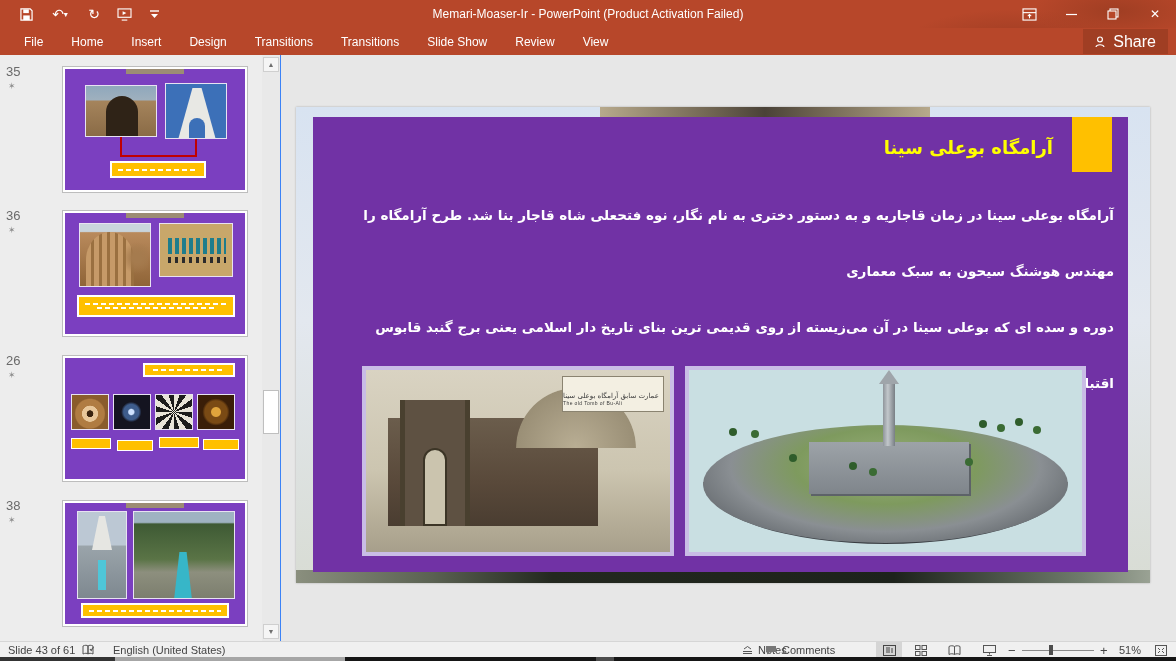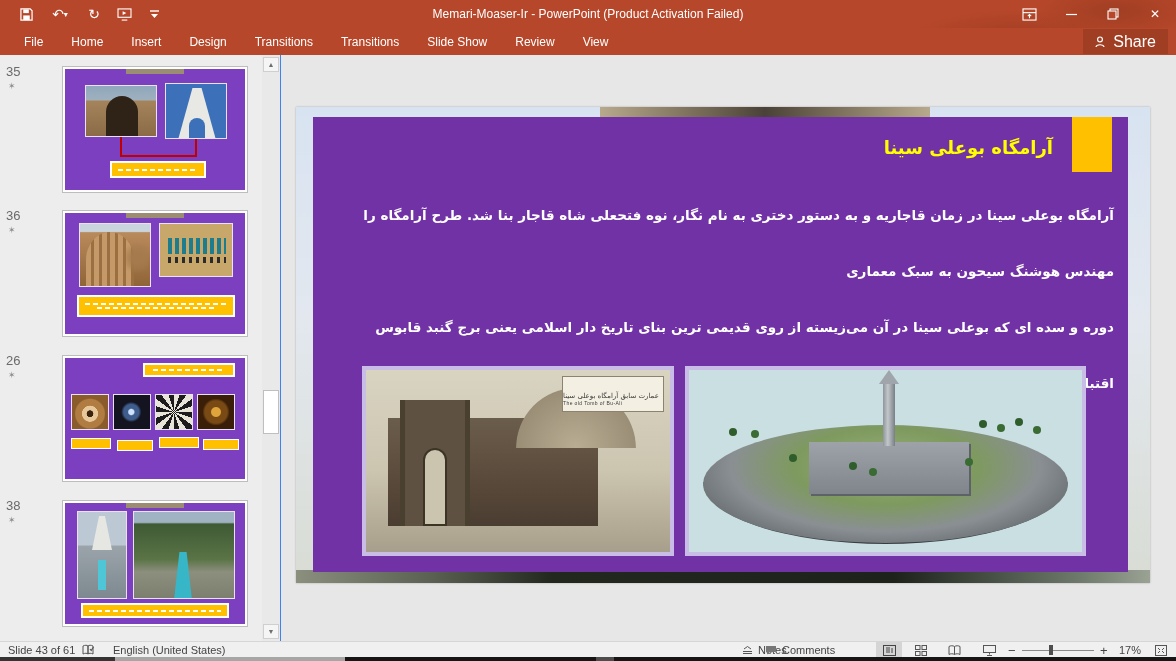--- a/index.html
+++ b/index.html
@@ -379,21 +379,21 @@
 
   <div class="sb-item" style="left:1008px">
       <span style="font-size:13px">−</span>
     </div>
   <div class="zoomtrack" style="left:1022px"></div>
   <div class="zoomthumb" style="left:1049px"></div>
   <div class="sb-item" style="left:1100px">
       <span style="font-size:13px">+</span>
     </div>
   <div class="sb-item" style="left:1119px">
-      <span>17%</span>
+      <span>51%</span>
     </div>
   <div class="viewbtn" style="left:1148px">
     <svg width="12" height="11" viewBox="0 0 12 11">
         <rect x="0.5" y="0.5" width="11" height="10" fill="none" stroke="#555" stroke-width="1"></rect>
         <path d="M3 3l2 2M9 3L7 5M3 8l2-2M9 8L7 6" stroke="#555" stroke-width="1"></path>
       </svg>
   </div>
 </div>
 
 <div class="taskbar">

